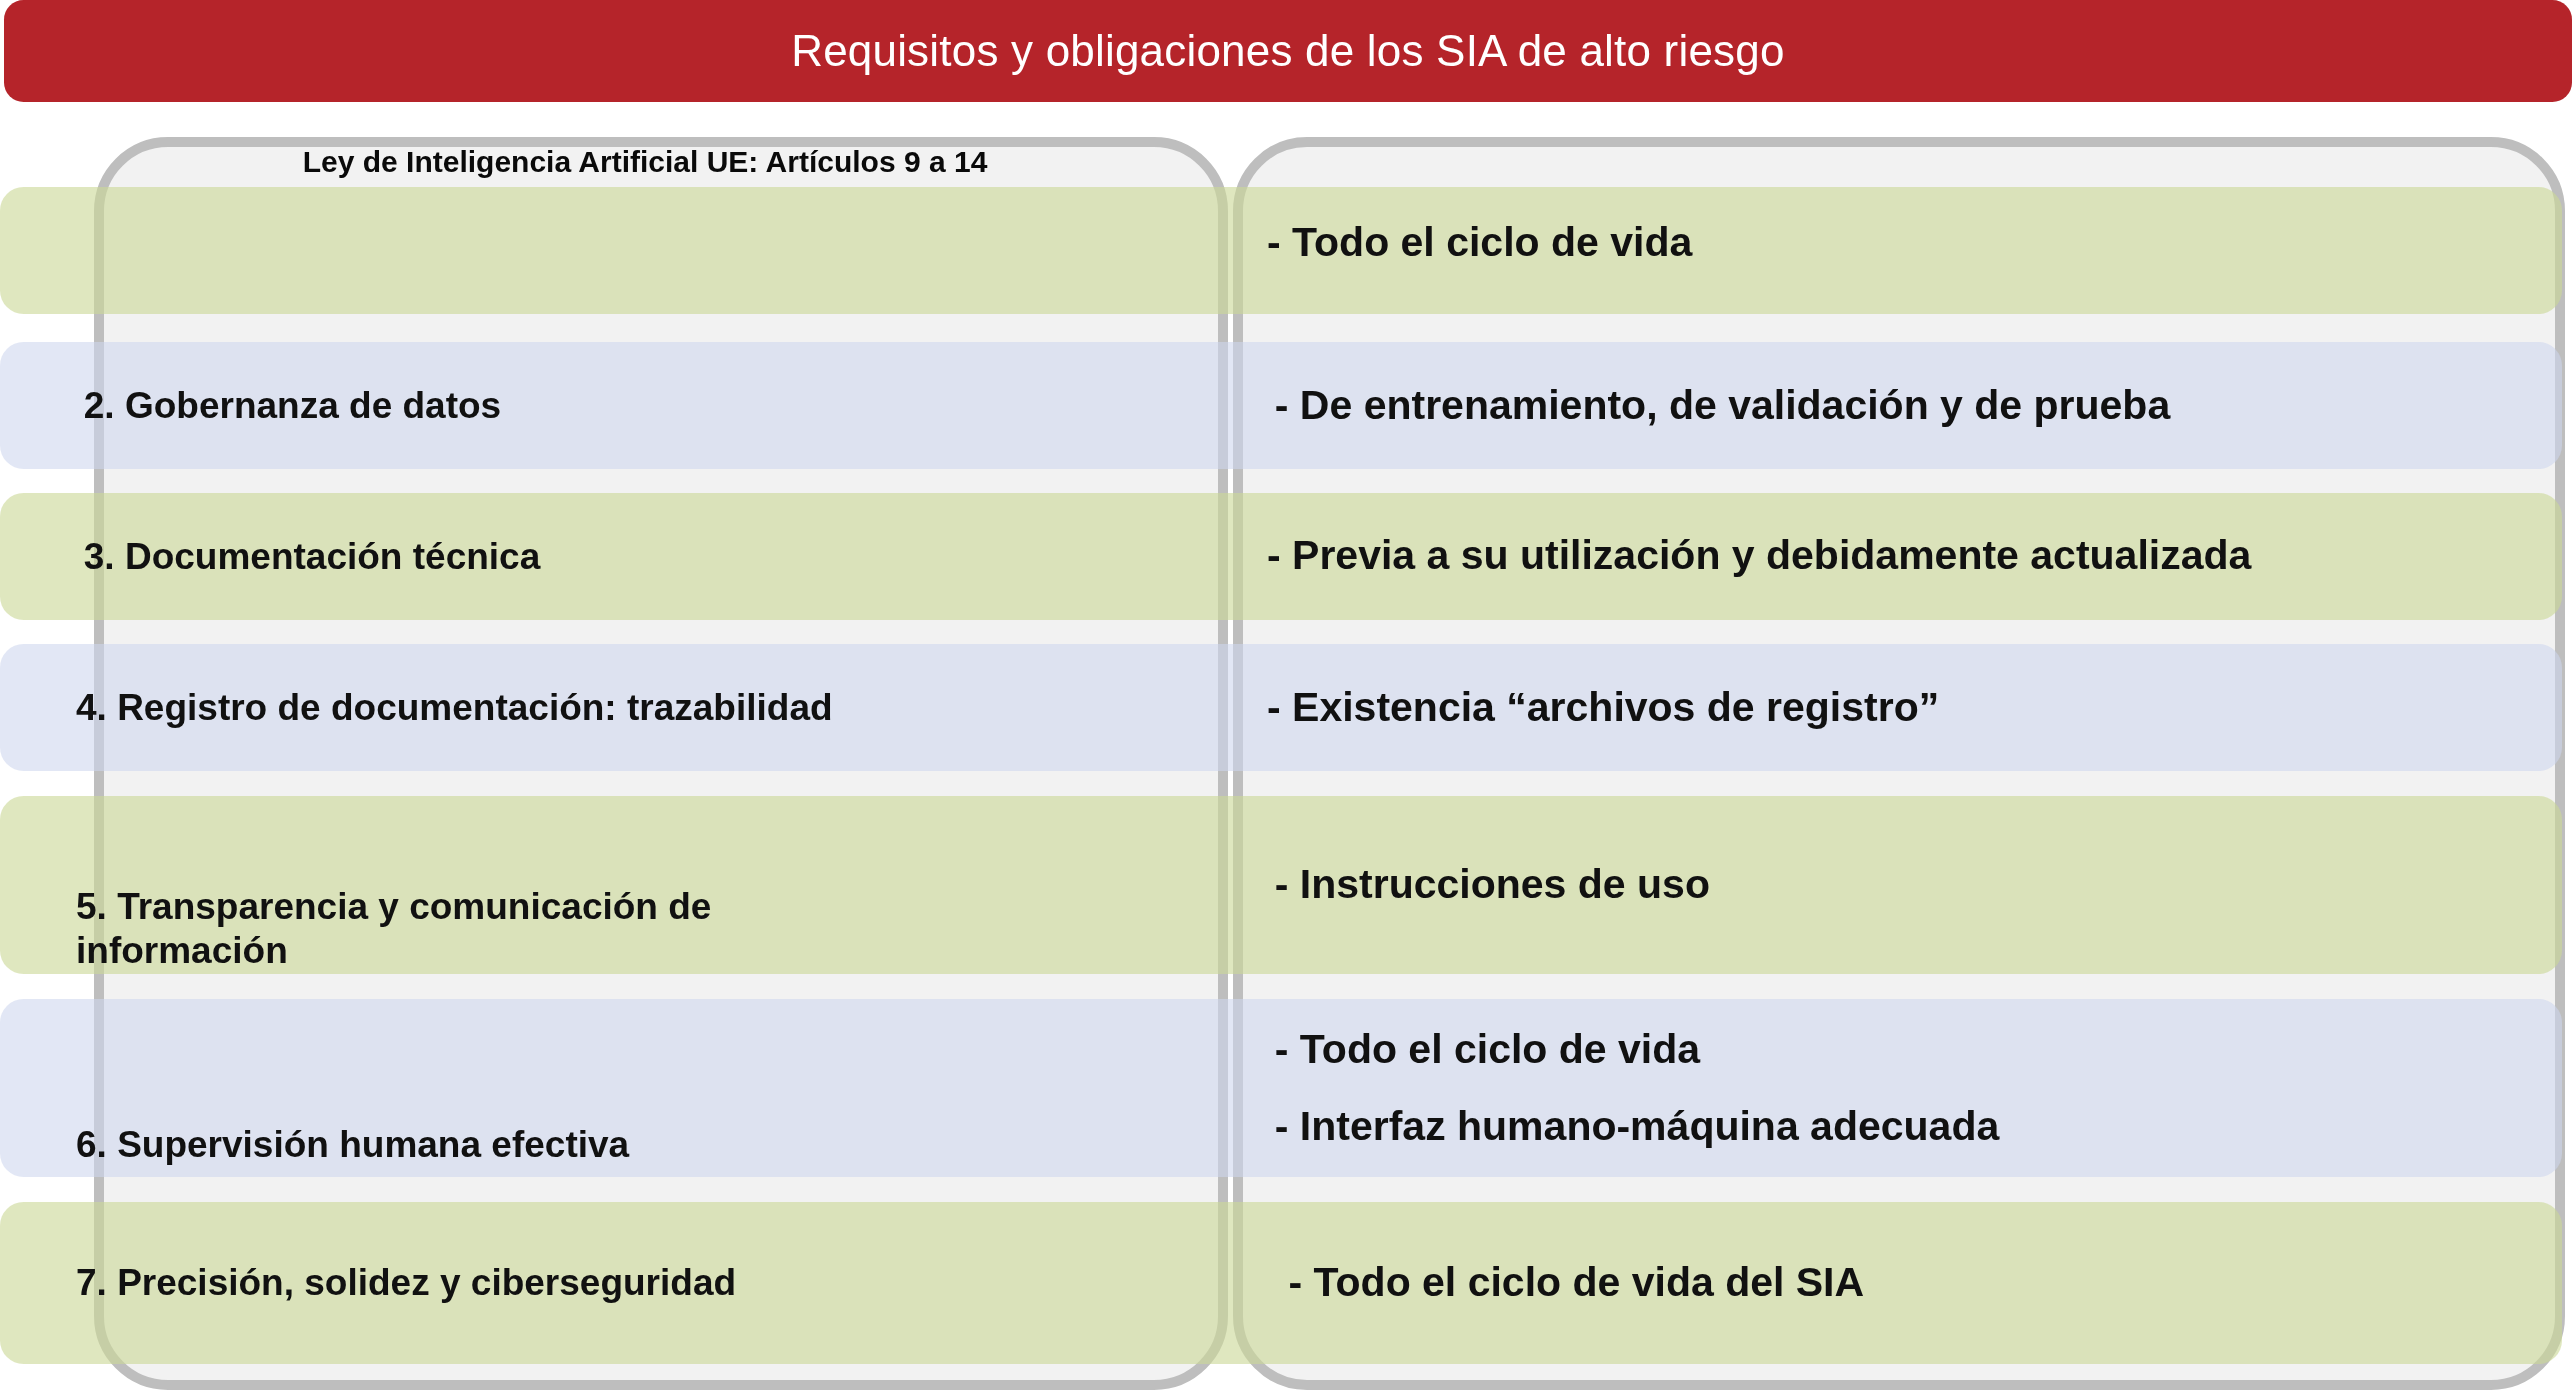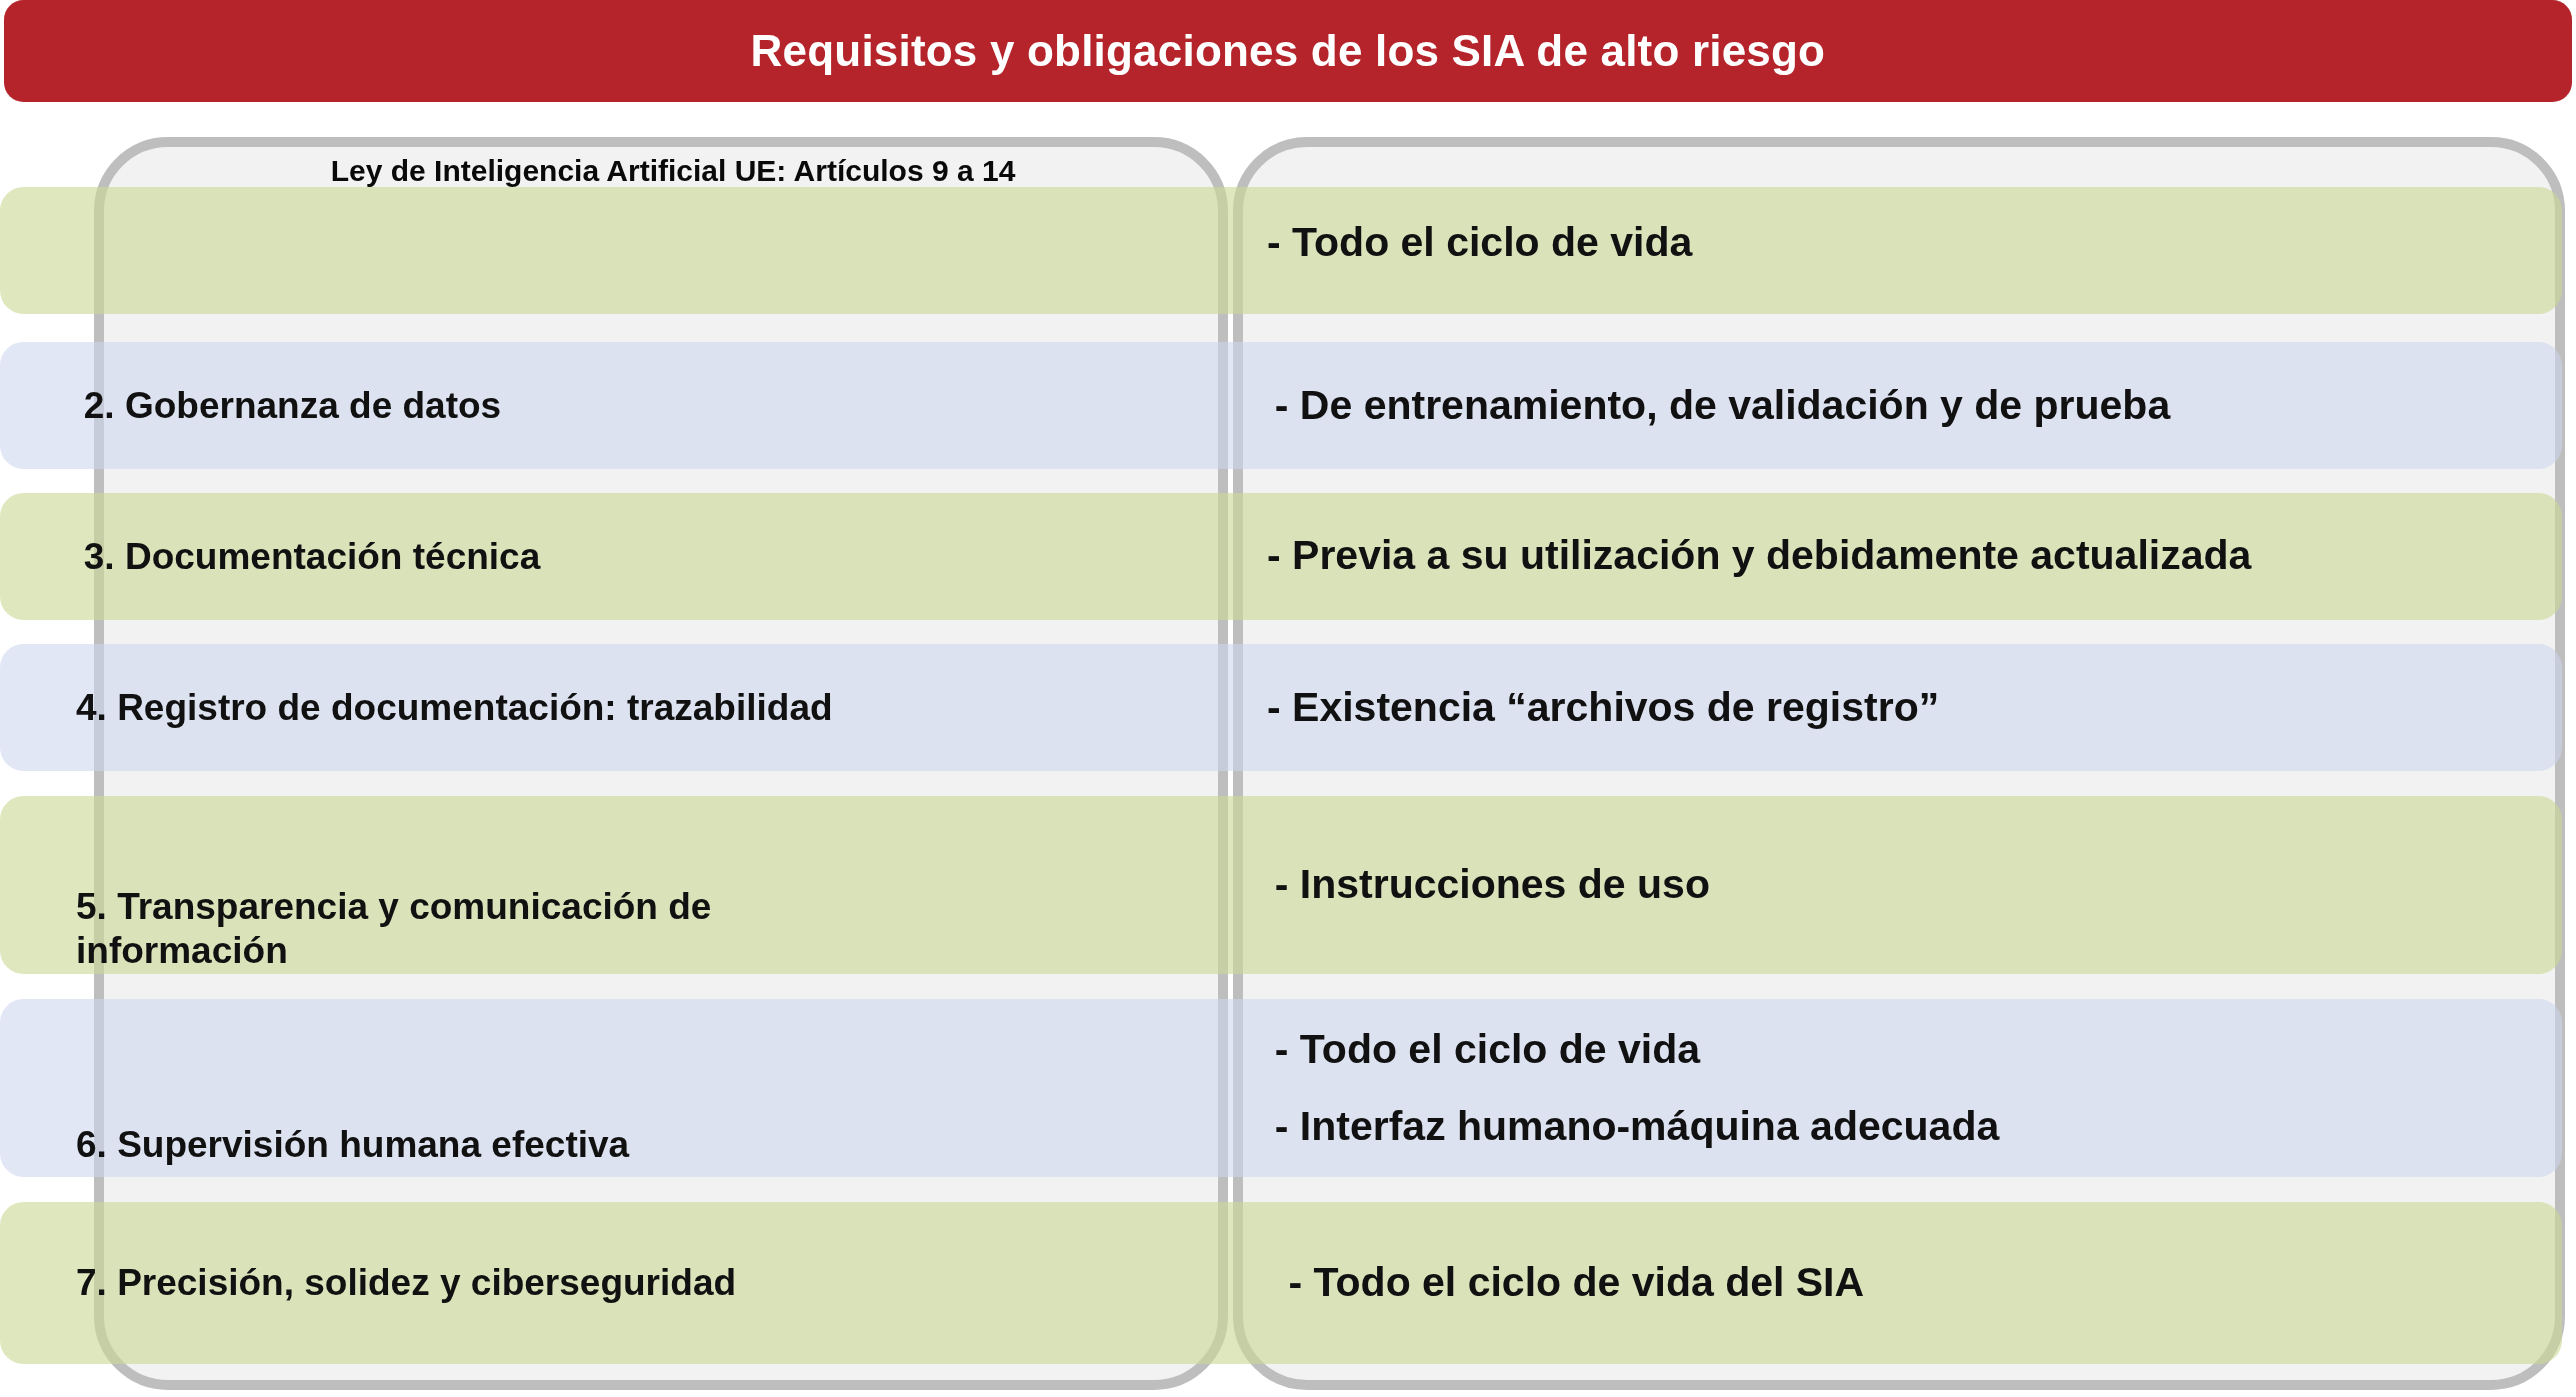--- a/index.html
+++ b/index.html
@@ -29,45 +29,45 @@
     height: 102px;
     background: #B5242A;
     border-radius: 19.6px;
     display: flex;
     align-items: center;
     justify-content: center;
   }
   #title-banner .title-text {
     color: #ffffff;
     font-size: 44px;
-    font-weight: bold;
+    font-weight: normal;
     letter-spacing: 0.2px;
     text-align: center;
     white-space: nowrap;
   }
 
   
   .round-box {
     position: absolute;
     border: 10.8px solid #BEBEBE;
     background: #F2F2F2;
     border-radius: 74px;
   }
   #left-box  { left: 94px;   top: 137px;  width: 1134px; height: 1253px; }
   #right-box { left: 1233px; top: 137px;  width: 1332px; height: 1253px; }
 
   
   #subtitle {
     position: absolute;
-    left: 120px;
+    left: 92px;
     top: 145px;
     width: 1106px;
     height: 51px;
     display: flex;
-    align-items: center;
+    align-items: flex-start;
     justify-content: center;
     z-index: 6;
   }
   #subtitle .subtitle-text {
     font-size: 30px;
     font-weight: bold;
     color: #0a0a0a;
     white-space: nowrap;
   }
 

